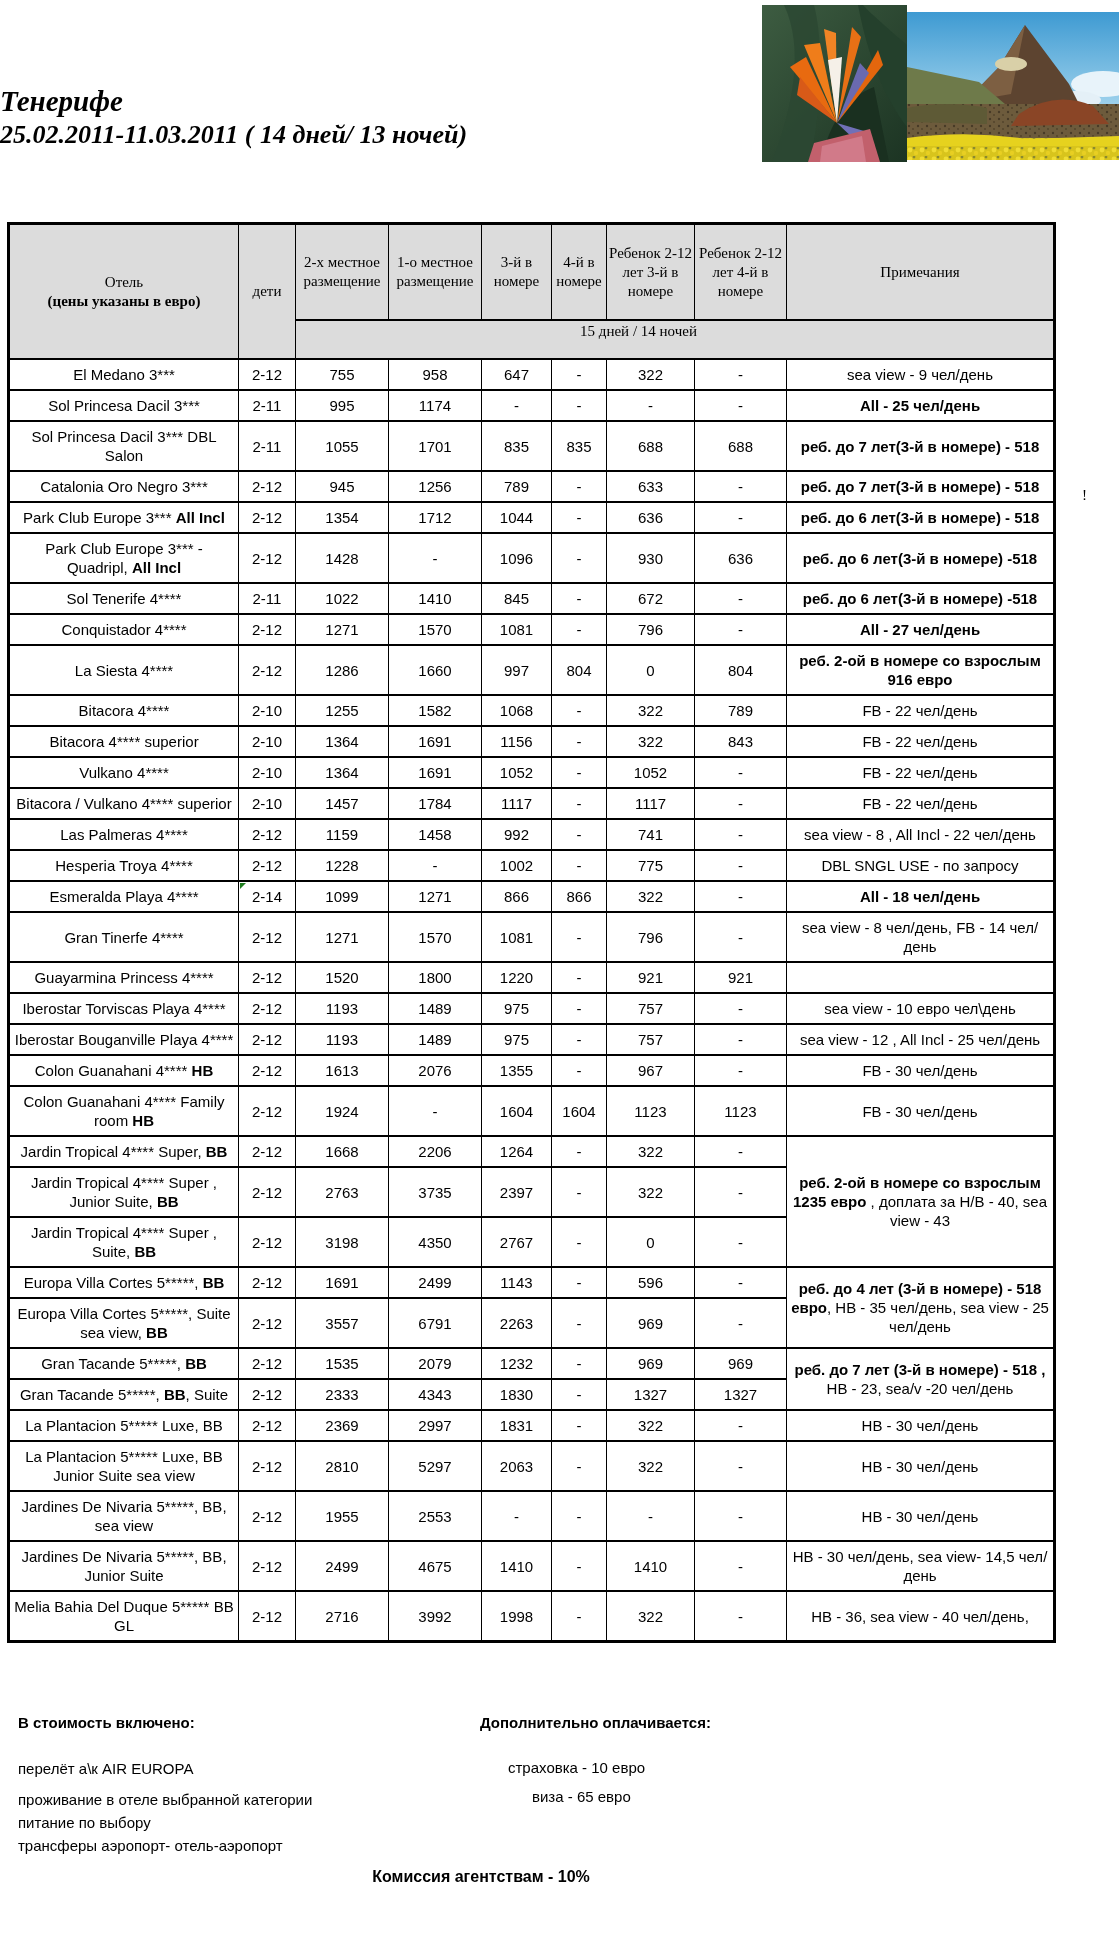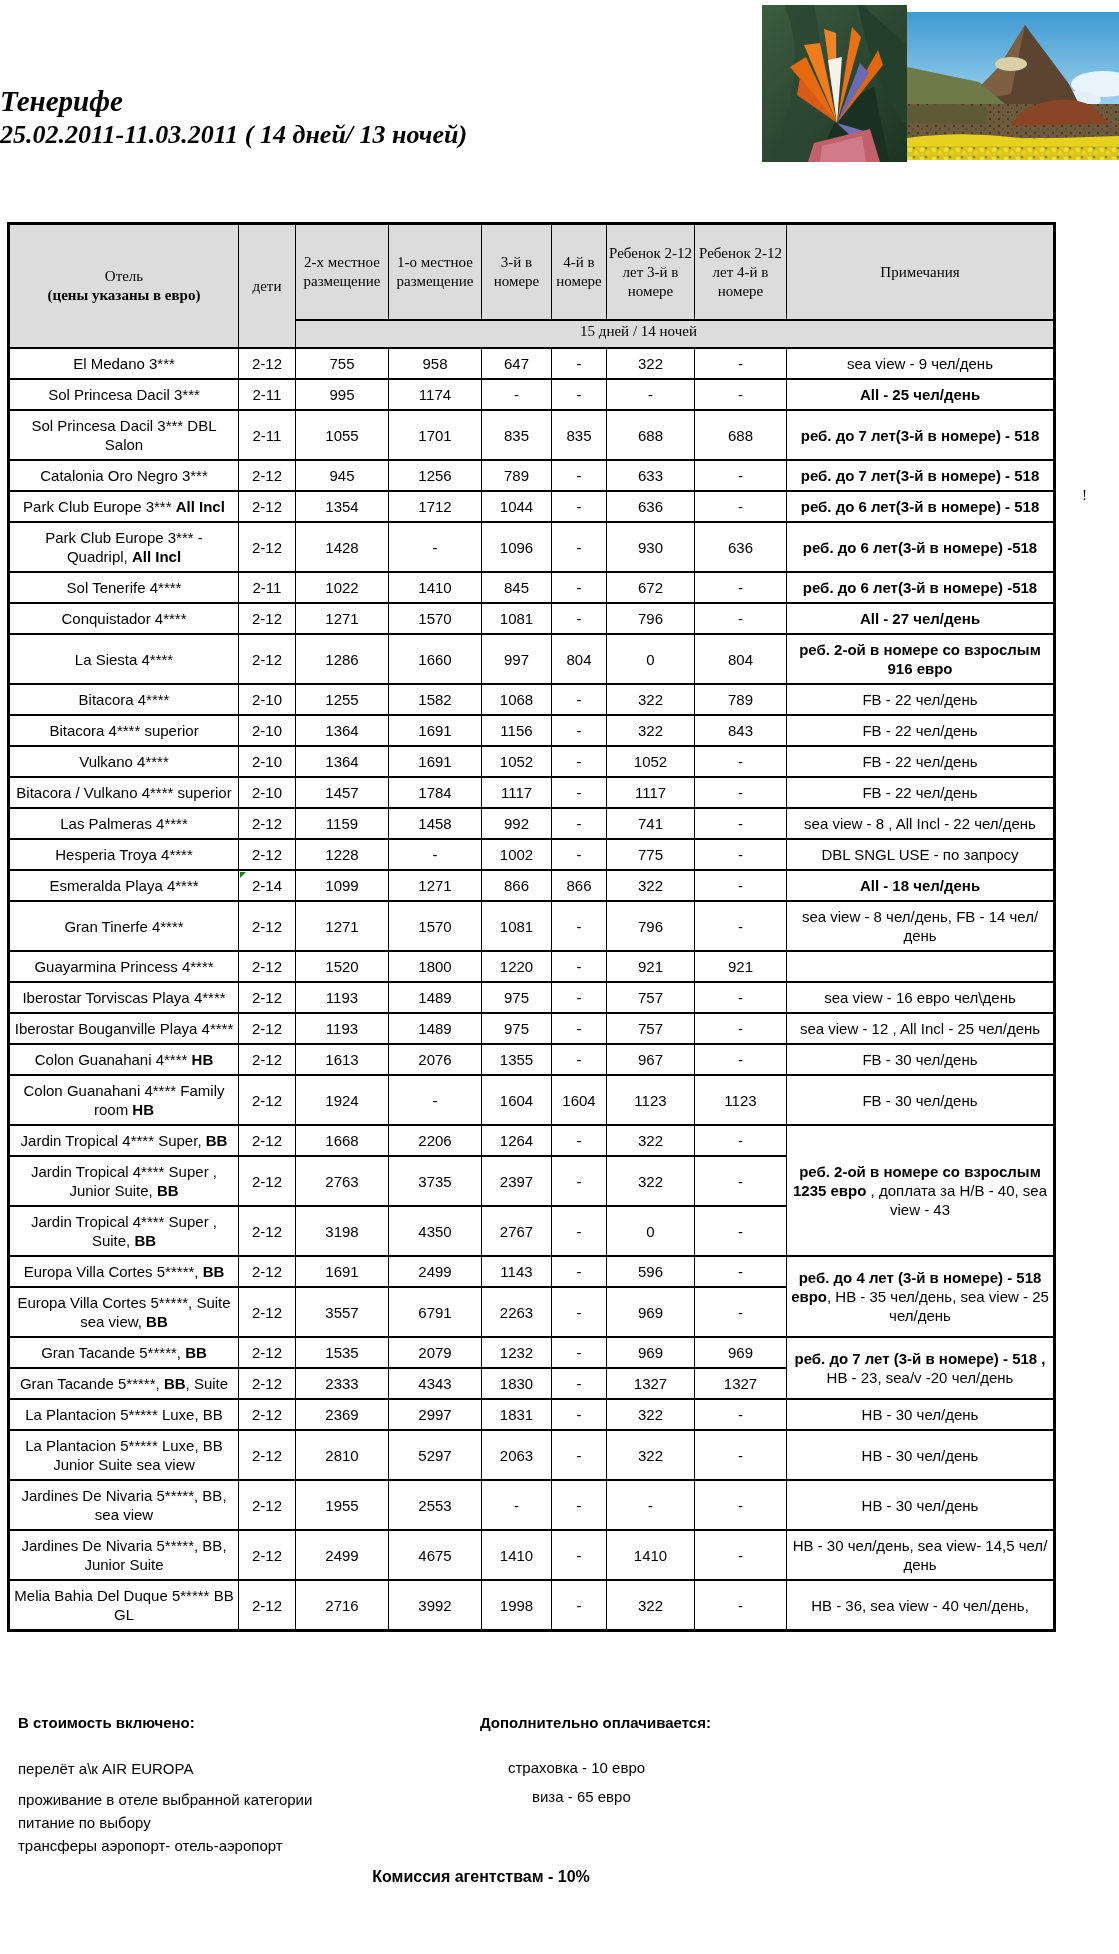--- a/index.html
+++ b/index.html
@@ -24,21 +24,21 @@
   .price th,.price td{border-left:1px solid #000;border-right:1px solid #000;
               border-top:2px solid #000;border-bottom:2px solid #000;
               overflow:hidden;}
   .price thead th{
       font-family:"Liberation Serif","DejaVu Serif",serif;font-weight:400;font-size:15px;line-height:19px;
       background-color:#c9c9c9;
       background-image:conic-gradient(#b9b9b9 25%,#ffffff 0 50%,#b9b9b9 0 75%,#ffffff 0);
       background-size:2px 2px;text-align:center;vertical-align:middle;padding:3px 2px;}
   .price tr.mainhead th{height:88px;}
   .price .h-hotel .l2{font-weight:bold;}
-  .price tr.subhead th{height:18px;padding:1px 72px 6px 0;}
+  .price tr.subhead th{height:18px;padding:1px 72px 17px 0;}
   .price td{font-size:15px;line-height:19px;padding:5px 3px;text-align:center;
             vertical-align:middle;background:#fff;}
   .c-note{padding-left:5px;padding-right:5px;}
   .vb{vertical-align:bottom;padding-bottom:2px;font-weight:bold;}
   .b{font-weight:bold;}
   .gc{position:relative;}
   .gc::before{content:"";position:absolute;left:1px;top:1px;width:0;height:0;
       border-top:6px solid #1e7d1e;border-right:6px solid transparent;}
 
   
@@ -355,21 +355,21 @@
         </tr>
         <tr>
           <td class="c-name"><span>Iberostar Torviscas Playa 4****</span></td>
           <td class="c-num">2-12</td>
           <td class="c-num">1193</td>
           <td class="c-num">1489</td>
           <td class="c-num">975</td>
           <td class="c-num">-</td>
           <td class="c-num">757</td>
           <td class="c-num">-</td>
-          <td class="c-note"><span>sea view - 16 евро чел\день</span></td>
+          <td class="c-note"><span>sea view - 10 евро чел\день</span></td>
         </tr>
         <tr>
           <td class="c-name"><span>Iberostar Bouganville Playa 4****</span></td>
           <td class="c-num">2-12</td>
           <td class="c-num">1193</td>
           <td class="c-num">1489</td>
           <td class="c-num">975</td>
           <td class="c-num">-</td>
           <td class="c-num">757</td>
           <td class="c-num">-</td>

